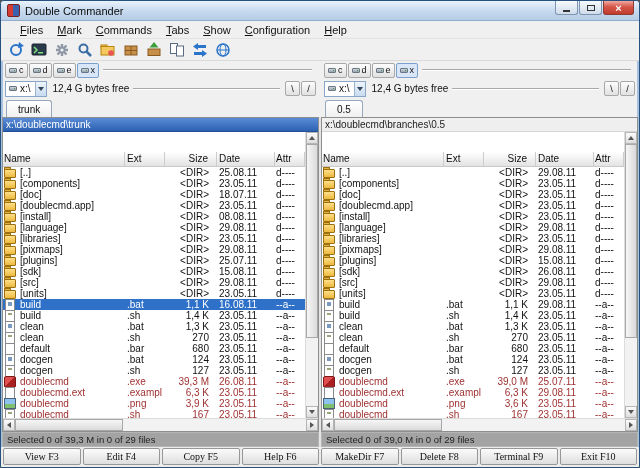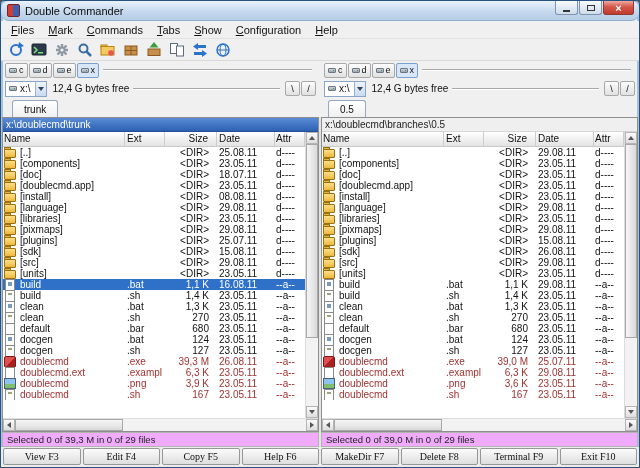--- a/index.html
+++ b/index.html
@@ -6,33 +6,33 @@
   *{box-sizing:border-box;}
   .window{
     width:640px;height:468px;background:#f0f0f0;
     border:1px solid #27517e;border-radius:4px 4px 2px 2px;overflow:hidden;
     display:flex;flex-direction:column;
     font-family:"Liberation Sans","DejaVu Sans",sans-serif;color:#111;
     box-shadow:inset 0 0 0 2px #a7c2de;
   }
   
   .titlebar{height:20px;flex:none;display:flex;align-items:center;padding:0 0 0 6px;
-    background:linear-gradient(#e9f2fc,#c6d9ee 55%,#b5cde6);border-bottom:1px solid #8fadcd;border-radius:8px;}
+    background:linear-gradient(#e9f2fc,#c6d9ee 55%,#b5cde6);border-bottom:1px solid #8fadcd;}
   .appicon{width:13px;height:13px;flex:none;border:1px solid #7d2020;border-radius:2px;margin-right:5px;
     background:linear-gradient(90deg,#d43c34 50%,#3a62b0 50%);}
   .title{font-size:11px;color:#0c0c0c;flex:1;}
   .wbtns{display:flex;align-self:flex-start;margin-right:5px;}
   .wbtn{width:23px;height:14px;border:1px solid #7d95b0;border-top:none;border-radius:0 0 3px 3px;
     background:linear-gradient(#f6fafd,#cfdcea);display:flex;align-items:center;justify-content:center;margin-left:1px;}
   .g-min{width:7px;height:2px;background:#333;margin-top:6px;}
   .g-max{width:8px;height:6px;border:1px solid #333;margin-top:1px;}
   .wbtn.close{width:31px;background:linear-gradient(#f0a9a0,#d5574a 45%,#bf3b2d);color:#fff;
     font-size:11px;font-weight:bold;line-height:10px;border-color:#8d3a30;}
   
-  .menubar{height:18px;flex:none;display:flex;align-items:center;background:#f0f0f0;padding-left:3px;
+  .menubar{height:18px;flex:none;display:flex;align-items:center;background:#f0f0f0;padding-left:12px;
     border-bottom:1px solid #e2e2e2;}
   .mitem{display:inline-block;font-size:11px;padding:1px 7px;}
   .mitem::first-letter{text-decoration:underline;}
   
   .toolbar{height:22px;flex:none;display:flex;align-items:center;padding-left:4px;gap:2px;
     background:#f0f0f0;border-bottom:1px solid #dadada;}
   .tbtn{width:21px;height:20px;border:none;background:transparent;padding:1px;display:flex;
     align-items:center;justify-content:center;}
   .tbtn svg{width:16px;height:16px;}
   
@@ -49,36 +49,36 @@
   .drive-glyph::after{content:"";position:absolute;right:1px;top:1px;width:1px;height:1px;background:#3c9e3c;}
   .groove{flex:1;height:2px;border-top:1px solid #a9a9a9;border-bottom:1px solid #fff;margin:0 4px;min-width:6px;}
   .combo{display:flex;align-items:center;height:16px;border:1px solid #8aa6c6;background:#fff;
     padding:0 0 0 3px;font-size:10px;gap:3px;flex:none;}
   .carrow{width:11px;height:14px;margin-left:1px;background:linear-gradient(#eef4fb,#c8dbf0);
     border-left:1px solid #9ab4d0;display:flex;align-items:flex-start;justify-content:center;}
   .carrow::before{content:"";border:3px solid transparent;border-top:4px solid #33455c;margin-top:5px;}
   .free{font-size:10px;margin-left:6px;white-space:nowrap;}
   .sqbtn{width:15px;height:15px;flex:none;font-size:9px;display:flex;align-items:center;justify-content:center;
     border:1px solid #a8a8a8;border-radius:2px;background:linear-gradient(#fdfdfd,#e1e1e1);margin-left:1px;}
-  .tabsrow{height:19px;align-items:flex-end;padding-left:6px;}
+  .tabsrow{height:19px;align-items:flex-end;}
   .tabsrow .half{align-items:flex-end;padding-bottom:0;}
   .tab{height:17px;padding:0 11px;background:linear-gradient(#ffffff,#f0f0f0);border:1px solid #98a8bc;
     border-bottom:none;border-radius:3px 3px 0 0;font-size:10px;display:flex;align-items:center;margin-left:1px;}
   
   .panes{flex:1;display:flex;min-height:0;padding:0 1px;}
   .pane{flex:1;display:flex;flex-direction:column;min-width:0;min-height:0;}
   .splitter{width:2px;flex:none;background:#e4e4e4;}
   .filebox{flex:1;display:flex;flex-direction:column;border:1px solid #8e8e8e;background:#fff;min-height:0;}
   .pathbar{height:14px;flex:none;font-size:10px;line-height:14px;padding:0 3px;white-space:nowrap;overflow:hidden;
     background:#efefef;color:#222;border-bottom:1px solid #d6d6d6;}
   .pathbar.active{background:linear-gradient(#5a8cd6,#2c61b2);color:#fff;border-bottom:1px solid #24509a;}
   .bodywrap{flex:1;display:flex;min-height:0;}
   .mainlist{flex:1;display:flex;flex-direction:column;min-width:0;min-height:0;}
   .hdr{height:15px;flex:none;display:flex;background:linear-gradient(#ffffff,#e3e3e3);
-    border-bottom:1px solid #c9c9c9;font-size:10px;line-height:14px;}
+    border-bottom:1px solid #c9c9c9;font-size:10px;line-height:14px;margin-top:20px;}
   .h{border-right:1px solid #cccccc;padding-left:3px;overflow:hidden;white-space:nowrap;}
   .h.name{flex:1;}
   .rows{flex:1;overflow:hidden;font-size:10px;}
   .frow{height:11px;line-height:11px;display:flex;white-space:nowrap;}
   .c{overflow:hidden;white-space:nowrap;}
   .name{flex:1;display:flex;align-items:center;padding-left:1px;min-width:0;}
   .ntext{overflow:hidden;}
   .ext{width:40px;padding-left:2px;}
   .size{width:52px;text-align:right;padding-right:8px;}
   .date{width:58px;padding-left:2px;}
@@ -105,21 +105,21 @@
   .va,.ha{flex:none;background:linear-gradient(#fbfbfb,#dedede);border:1px solid #b5b5b5;
     display:flex;align-items:center;justify-content:center;}
   .va{height:12px;}.ha{width:12px;}
   .va.up::before{content:"";border:3px solid transparent;border-bottom:4px solid #555;margin-top:-3px;}
   .va.down::before{content:"";border:3px solid transparent;border-top:4px solid #555;margin-bottom:-3px;}
   .ha.left::before{content:"";border:3px solid transparent;border-right:4px solid #555;margin-left:-3px;}
   .ha.right::before{content:"";border:3px solid transparent;border-left:4px solid #555;margin-right:-3px;}
   .vthumb{height:68%;background:linear-gradient(90deg,#f6f6f6,#dadada);border:1px solid #a8a8a8;}
   .hthumb{width:108px;background:linear-gradient(#f6f6f6,#dadada);border:1px solid #a8a8a8;}
   .vtrack,.htrack{flex:1;}
-  .statusbar{height:15px;flex:none;margin-top:0;border:1px solid #b4b4b4;background:#f0abfc;
+  .statusbar{height:15px;flex:none;margin-top:0;border:1px solid #b4b4b4;background:#a3a3a3;
     font-size:9.5px;line-height:13px;padding:0 4px;color:#222;overflow:hidden;white-space:nowrap;}
   
   .cmdrow{height:18px;flex:none;display:flex;align-items:center;padding:0 3px;gap:3px;}
   .prompt{font-size:10px;white-space:nowrap;}
   .cmdinput{flex:1;height:14px;border:1px solid #8aa0b8;font-size:10px;padding:0 2px;background:#fff;
     font-family:"Liberation Sans",sans-serif;}
   
   .fnbar{height:20px;flex:none;display:flex;padding:1px 2px 2px;gap:2px;background:#ececec;font-family:Liberation Serif, serif;}
   .fbtn{flex:1;border:1px solid #979797;border-radius:2px;background:linear-gradient(#fbfbfb,#dedede);
     font-size:10px;display:flex;align-items:center;justify-content:center;white-space:nowrap;overflow:hidden;}

